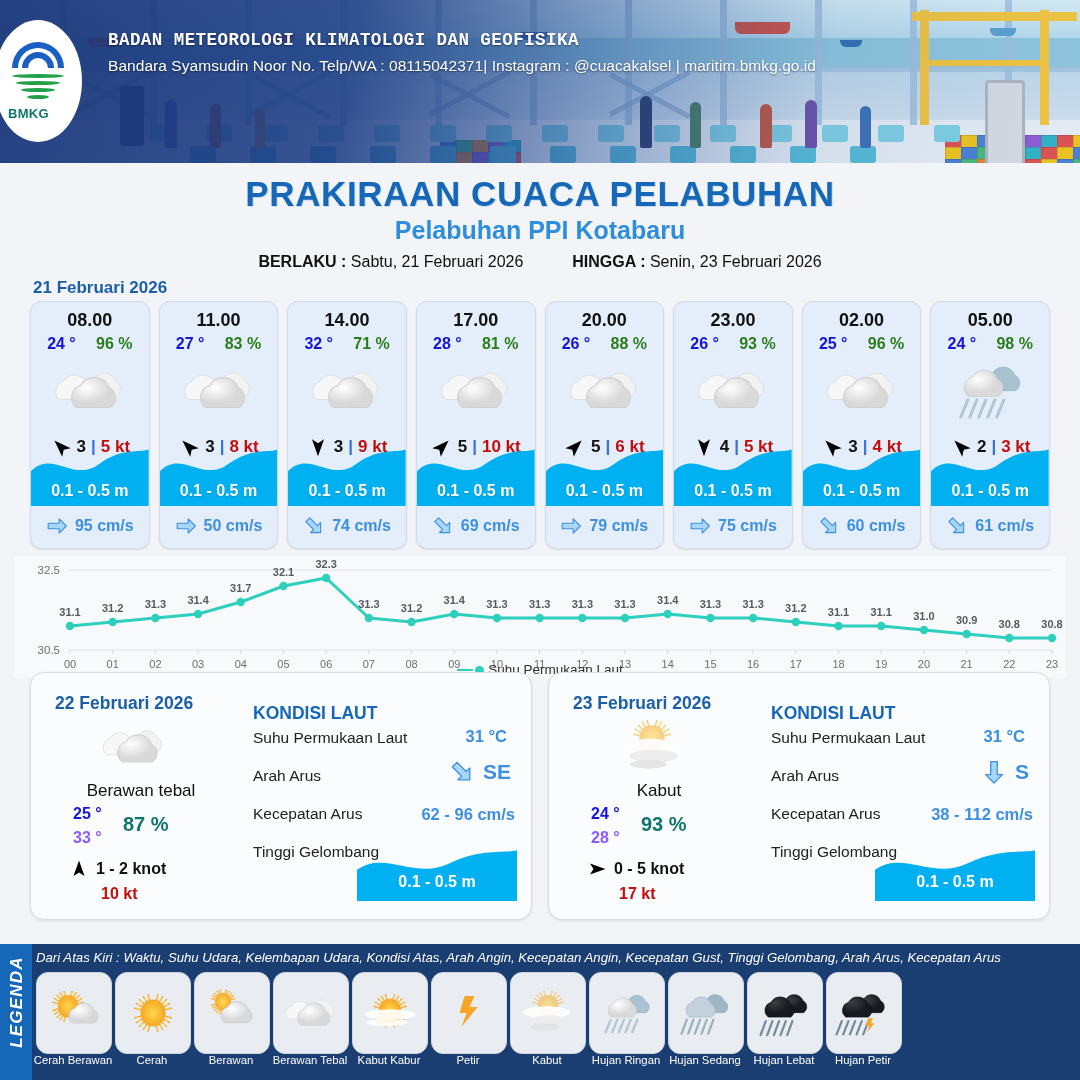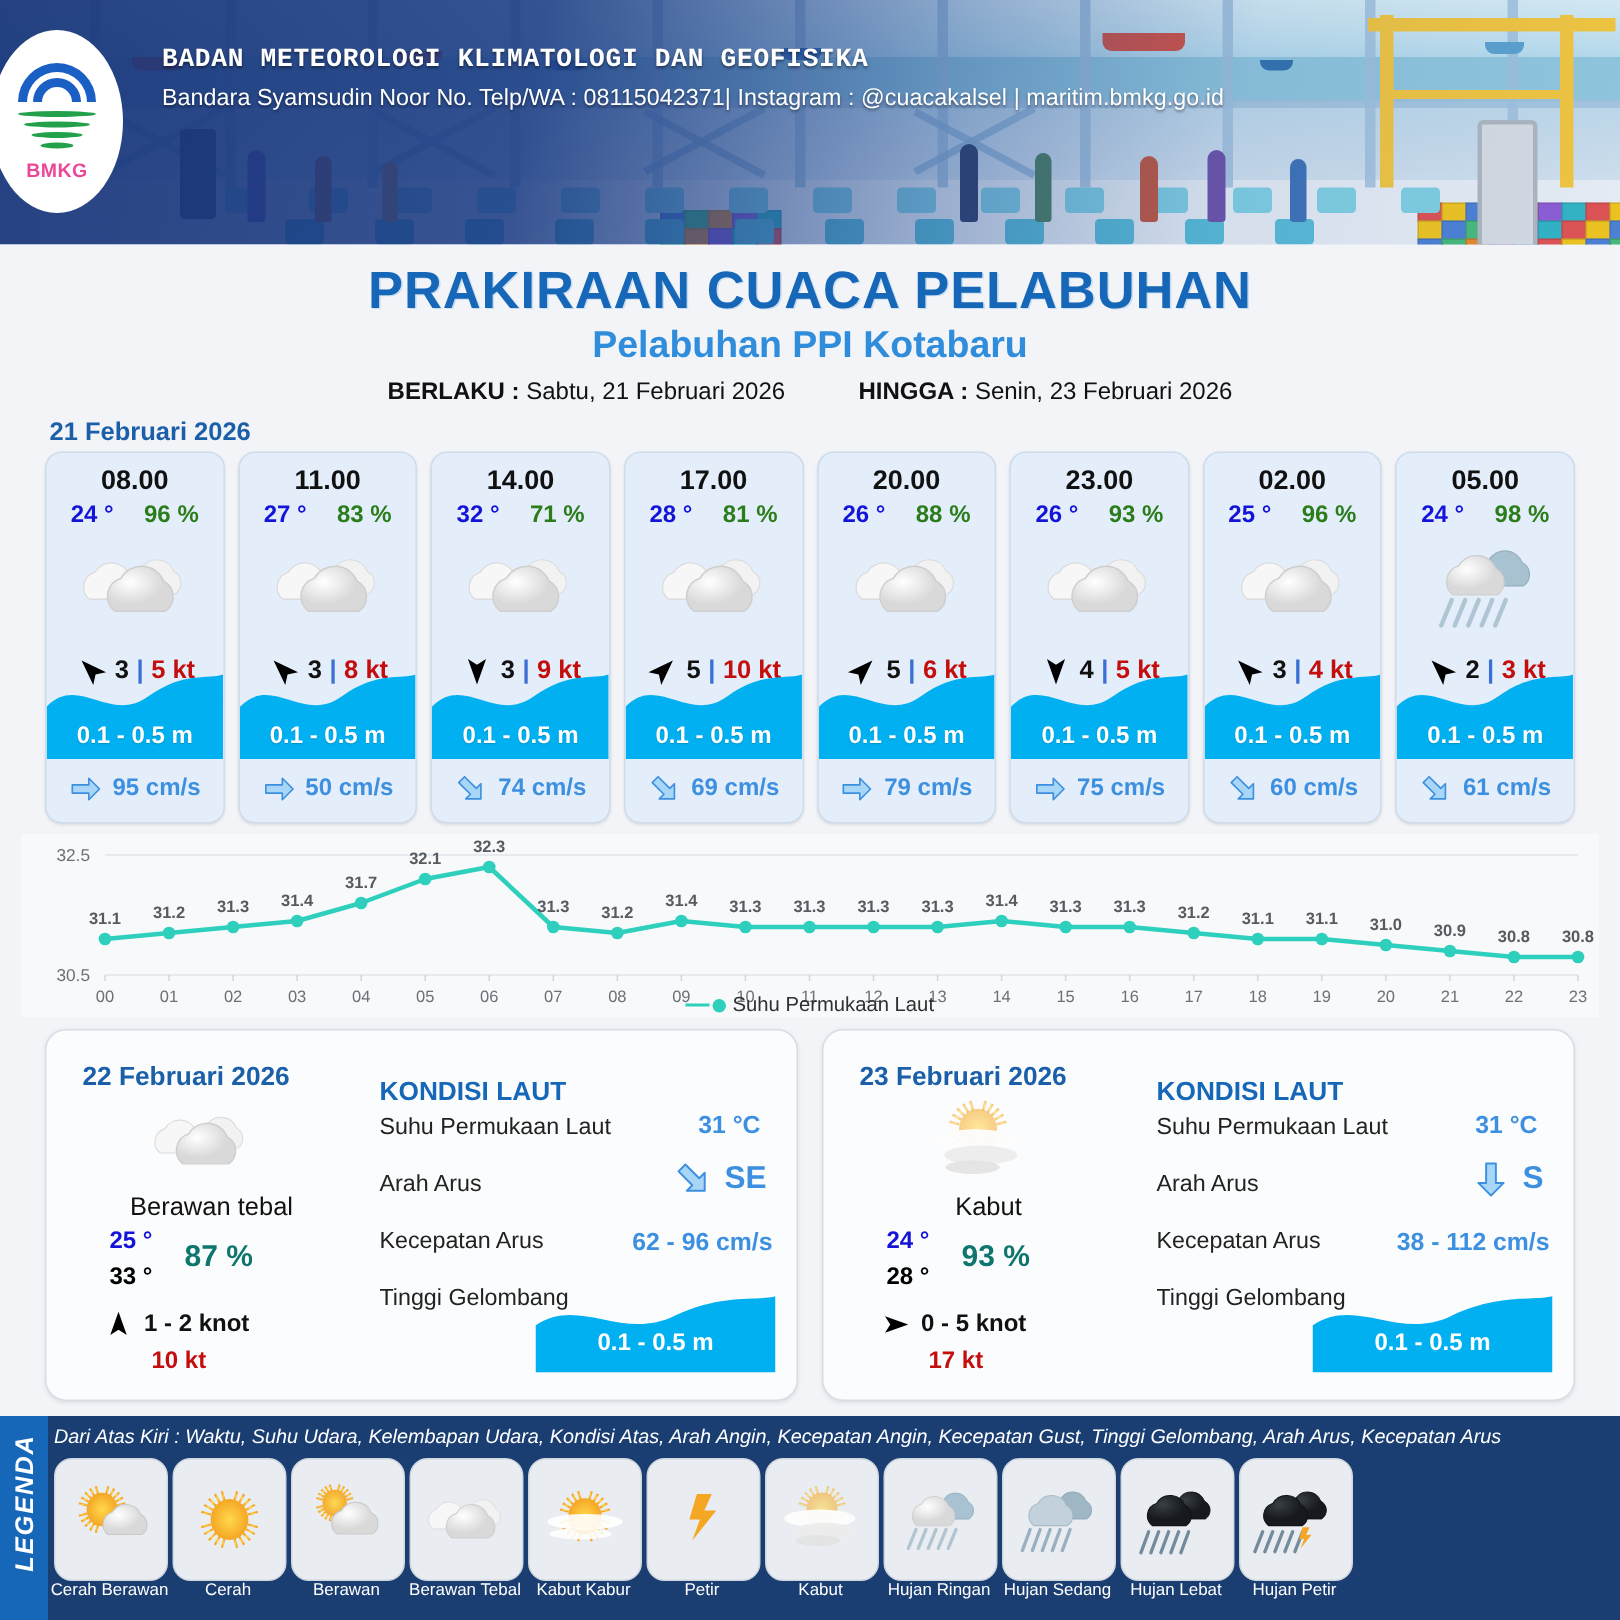--- a/index.html
+++ b/index.html
@@ -28,22 +28,22 @@
   .hdr-veil{position:absolute;left:0;top:0;width:1080px;height:163px;
             background:linear-gradient(100deg,rgba(23,52,120,.93) 0%,rgba(26,58,130,.86) 33%,
                        rgba(40,80,150,.42) 58%,rgba(70,110,170,.12) 76%,rgba(120,160,200,.04) 100%);}
   .logo-wrap{position:absolute;left:-6px;top:20px;width:88px;height:122px;background:#fff;
              border-radius:50%/50%;box-shadow:0 0 0 0 #fff;}
   .logo{position:absolute;left:14px;top:18px;width:60px;height:86px;}
   .logo-arcs{position:absolute;left:4px;top:4px;width:52px;height:30px;overflow:hidden;}
   .arc{position:absolute;left:0;border-radius:50% 50% 0 0 / 100% 100% 0 0;background:#1a5fc4;}
   .logo-waves{position:absolute;left:4px;top:36px;width:52px;height:30px;overflow:hidden;}
   .wv{position:absolute;left:0;height:4px;border-radius:50%;background:#22a04a;}
-  .logo-txt{position:absolute;left:0;top:68px;width:60px;text-align:center;font-weight:bold;
-            font-size:13px;color:#ec4899;letter-spacing:.3px;}
+  .logo-txt{position:absolute;left:0;top:68px;width:60px;font-weight:bold;
+            font-size:13px;color:#0f766e;letter-spacing:.3px;}
   .hdr-text{position:absolute;left:108px;top:30px;width:940px;color:#fff;}
   .hdr-l1{font-size:17.5px;font-weight:bold;letter-spacing:.45px;
           text-shadow:0 1px 2px rgba(0,0,0,.45);font-family:Liberation Mono, monospace;}
   .hdr-l2{font-size:27px;font-weight:bold;margin-top:4px;letter-spacing:.1px;
           text-shadow:0 2px 3px rgba(0,0,0,.5);}
   .hdr-l3{font-size:15.5px;margin-top:7px;letter-spacing:.05px;
           text-shadow:0 1px 2px rgba(0,0,0,.45);}
 
   
   .title-main{position:absolute;top:174px;left:0;width:1080px;text-align:center;
@@ -76,28 +76,28 @@
          align-items:center;justify-content:center;gap:7px;}
   .cur-txt{font-size:16px;font-weight:bold;color:#3d8fe0;}
 
   
   .chart-box{position:absolute;left:14px;top:556px;width:1052px;height:122px;}
   .legend-line{position:absolute;left:0;top:662px;width:1080px;text-align:center;font-size:13.5px;color:#303030;}
   .legend-line .dash{display:inline-block;width:16px;height:2px;background:#2ecfbc;vertical-align:middle;margin-right:2px;}
   .legend-line .dot{display:inline-block;width:9px;height:9px;border-radius:50%;background:#2ecfbc;vertical-align:middle;margin-right:4px;}
 
   
-  .daily{position:absolute;top:686px;left:30px;width:1020px;height:308px;display:flex;gap:16px;}
+  .daily{position:absolute;top:672px;left:30px;width:1020px;height:308px;display:flex;gap:16px;}
   .dpanel{width:502px;height:246px;background:#fbfcfd;border:1px solid #d6dde6;border-radius:14px;
           box-shadow:0 1px 3px rgba(0,0,0,.09);position:relative;}
   .d-date{position:absolute;left:24px;top:20px;font-size:17.5px;font-weight:bold;color:#1b5fa8;}
   .d-icon{position:absolute;left:55px;top:46px;width:96px;height:56px;}
   .d-cond{position:absolute;left:0;top:108px;width:220px;text-align:center;font-size:17px;color:#111;}
   .d-tmin{position:absolute;left:42px;top:132px;font-size:16px;font-weight:bold;color:#1414d8;}
-  .d-tmax{position:absolute;left:42px;top:156px;font-size:16px;font-weight:bold;color:#000000;}
+  .d-tmax{position:absolute;left:42px;top:156px;font-size:16px;font-weight:bold;color:#8b5cf6;}
   .d-hum{position:absolute;left:92px;top:140px;font-size:20px;font-weight:bold;color:#0f766e;}
   .d-wind{position:absolute;left:38px;top:186px;display:flex;align-items:center;gap:7px;
           font-size:16px;font-weight:bold;color:#111;}
   .d-gust{position:absolute;left:70px;top:212px;font-size:16px;font-weight:bold;color:#c40d0d;}
   .d-kond{position:absolute;left:222px;top:30px;font-size:17.5px;font-weight:bold;color:#1667b8;}
   .d-rows{position:absolute;left:222px;top:56px;width:265px;}
   .d-row{height:38px;font-size:15.5px;color:#222;}
   .d-val{position:absolute;font-size:16.5px;font-weight:bold;color:#3d8fe0;}
   .d-wavebox{position:absolute;right:14px;bottom:18px;width:160px;height:54px;}
   .d-wavetxt{position:absolute;right:14px;bottom:28px;width:160px;text-align:center;font-size:16px;

